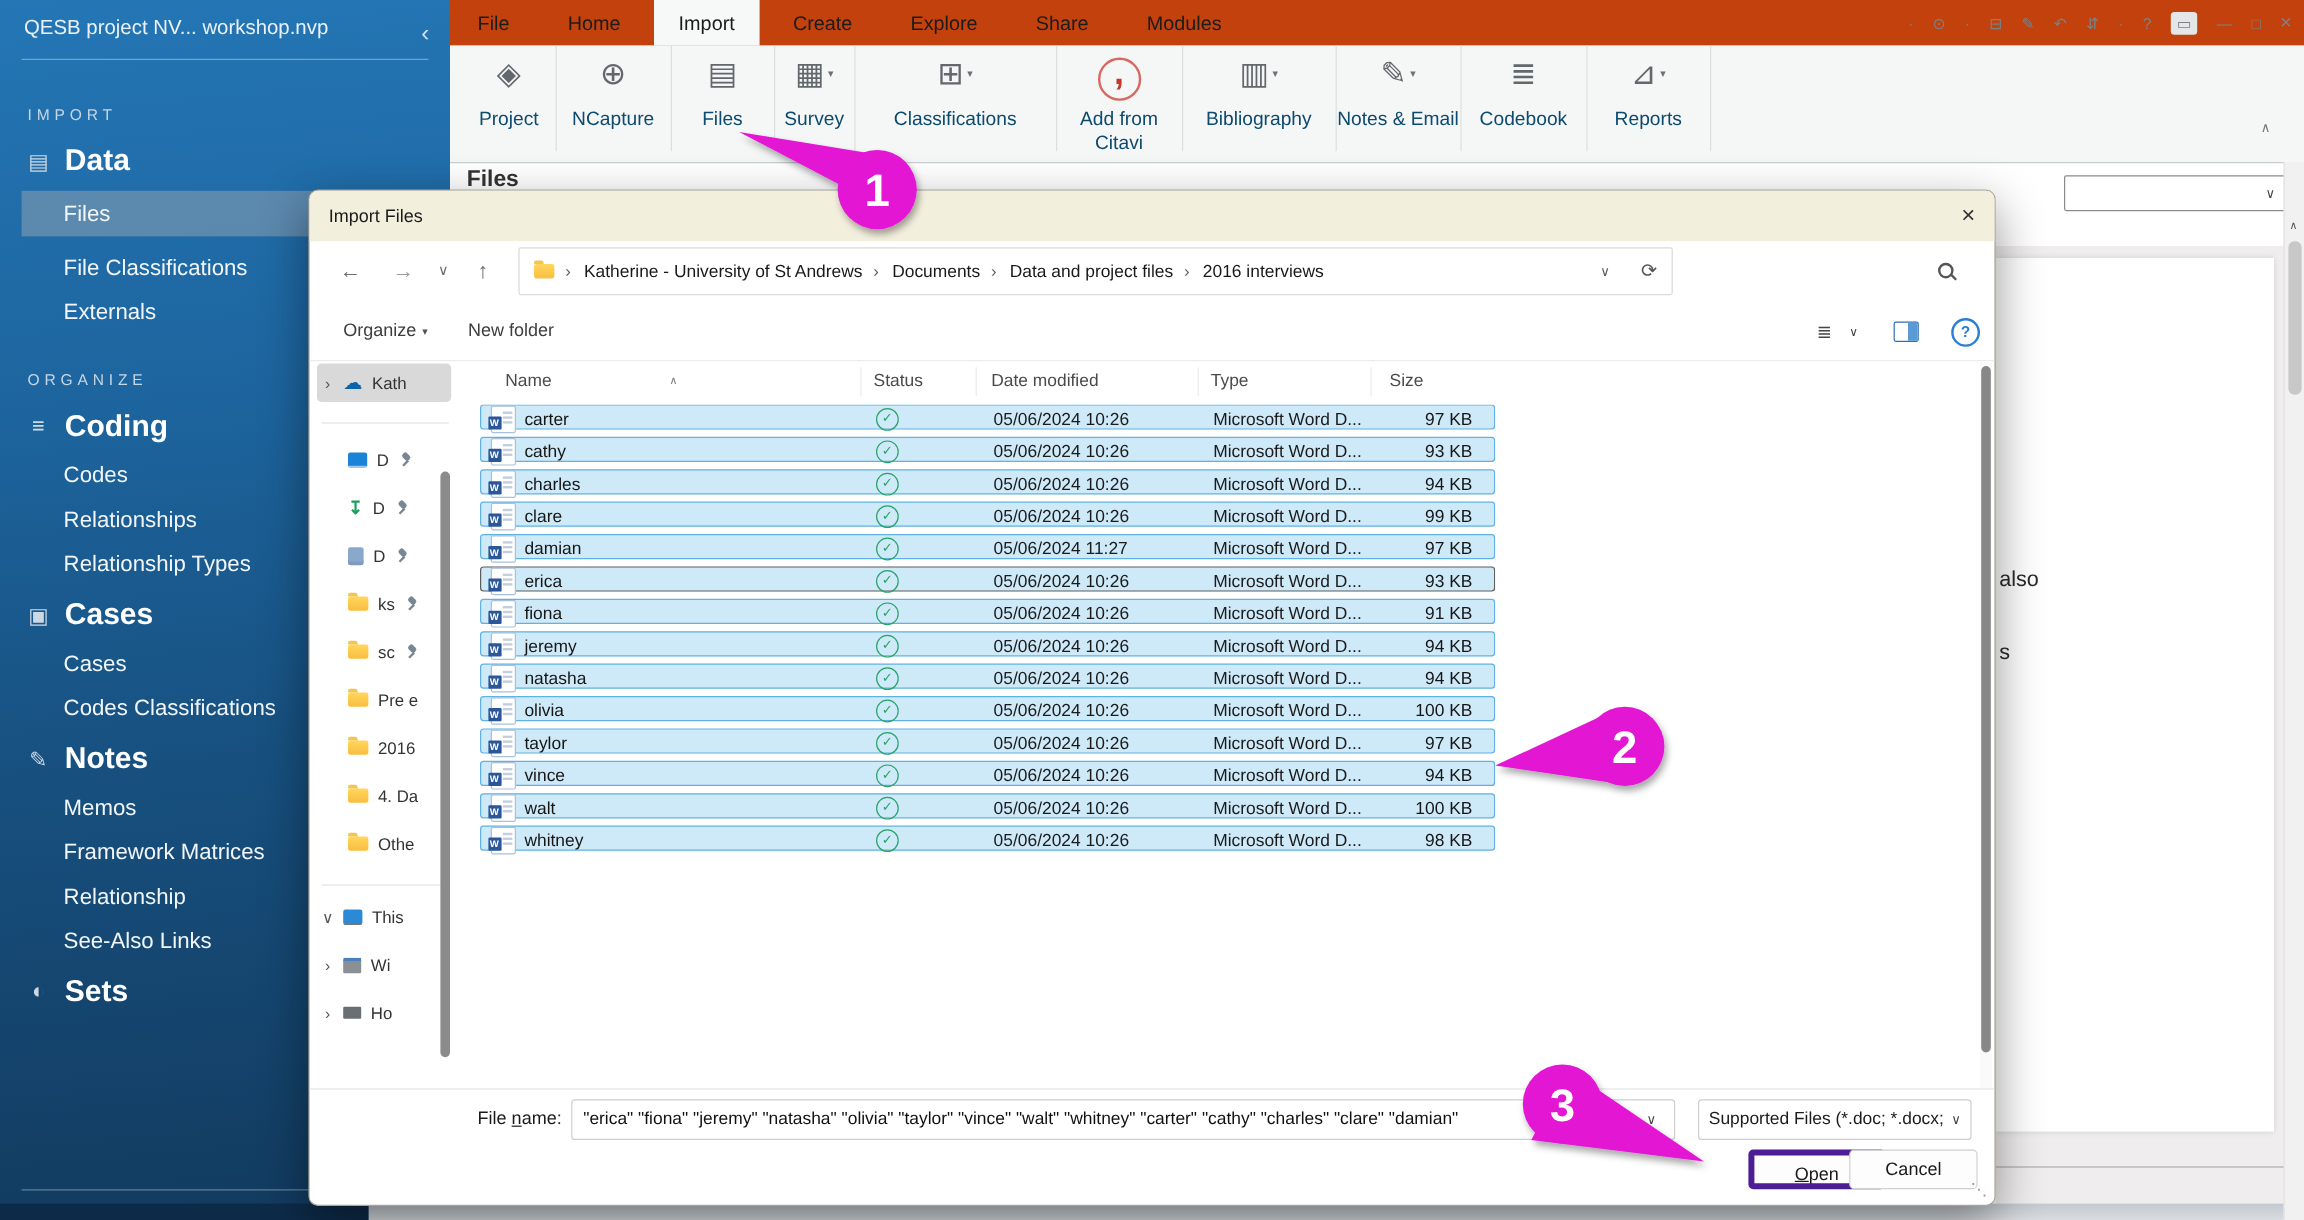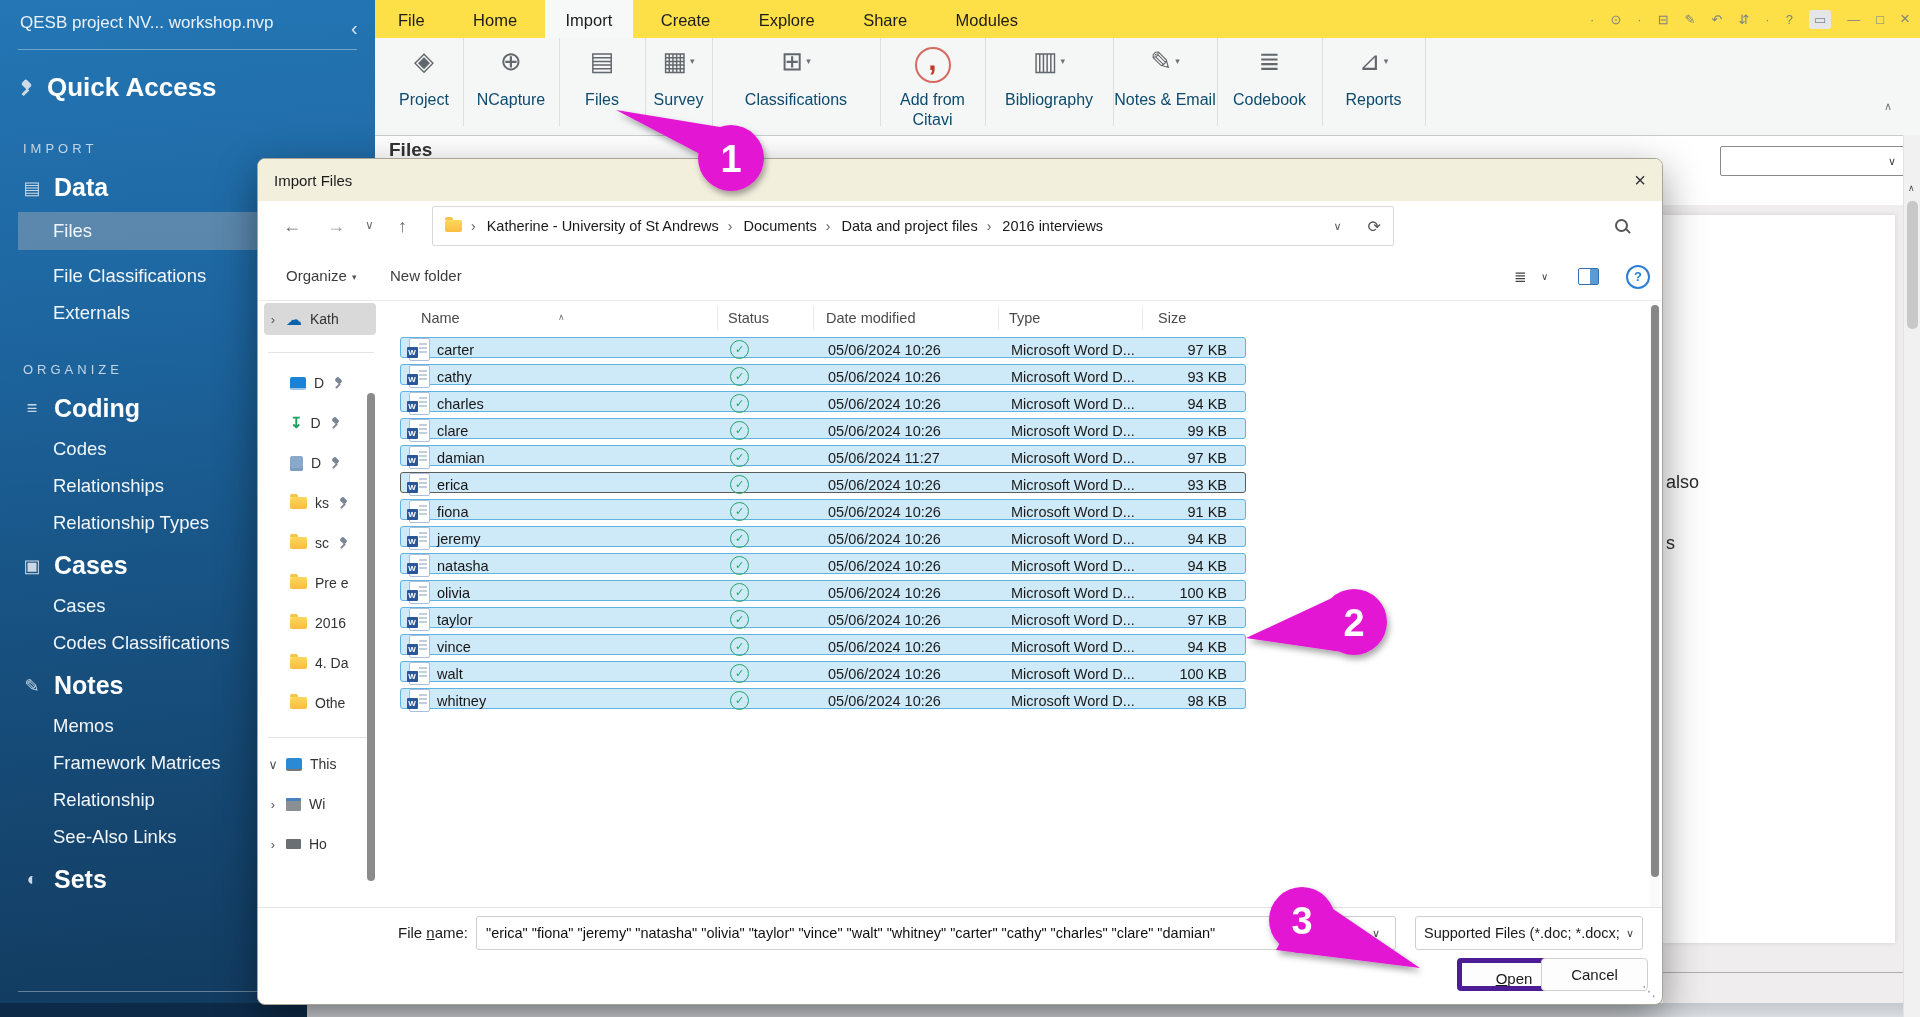--- a/index.html
+++ b/index.html
@@ -24,21 +24,21 @@
   .pinw::before{content:"";position:absolute;left:2px;top:1px;width:9px;height:7px;background:#cfdbe8;border-radius:2px;transform:rotate(45deg)}
   .pinw::after{content:"";position:absolute;left:4px;top:8px;width:2.5px;height:8px;background:#cfdbe8;transform:rotate(45deg)}
   .sect{margin:38px 0 0 23px;font-size:13px;letter-spacing:4px;color:#c6d6e5}
   .grp{margin:17px 0 0 22px;font-size:25px;font-weight:bold;display:flex;align-items:center;gap:12px}
   .gico{font-size:18px;color:#ccd8e4;font-weight:normal;width:20px;text-align:center}
   .itm{margin:15px 0 0 53px;font-size:18.5px;color:#f2f6fa}
   .itm.sel{background:rgba(152,165,180,.5);margin:10px 0 0 18px;padding:8px 0 8px 35px}
   .collapse{position:absolute;left:351px;top:17px;font-size:20px;color:#d5e4f1}
 
   
-  .tabrow{position:absolute;left:375px;top:0;width:1545px;height:38px;background:#fde047;z-index:3}
+  .tabrow{position:absolute;left:375px;top:0;width:1545px;height:38px;background:#c2410c;z-index:3}
   .tab{display:inline-block;height:38px;line-height:40px;padding:0 21px;font-size:16.5px;color:#1c1c1c;margin-left:2px}
   .tab.active{background:#f7f8f8}
   .wicons{position:absolute;top:0;right:10px;height:38px;display:flex;align-items:center;gap:16px;
           color:#7d8287;font-size:13px;z-index:4}
   .wicons .boxed{background:#e4e6e8;border-radius:3px;padding:2px 5px}
   .wicons .wc-close{font-size:17px}
   .ribbon2{position:absolute;left:375px;top:38px;width:1545px;height:97px;background:#f5f6f6;
            border-bottom:1px solid #c9cdd0;z-index:3}
   .rbtn{position:absolute;top:0;height:88px;border-right:1px solid #dcdfe1;text-align:center}
   .ricon{position:absolute;top:8px;left:0;right:0;font-size:26px;color:#63686d;line-height:30px}
@@ -161,24 +161,20 @@
 
   .callouts{position:absolute;left:0;top:0;z-index:40;pointer-events:none}
   .callouts text{fill:#fff;font-family:"Liberation Sans",sans-serif;font-weight:bold;font-size:38px;text-anchor:middle}
 </style>
 </head>
 <body>
 
 <div class="side">
   <div class="proj">QESB project NV... workshop.nvp</div>
   <hr class="sdiv">
-  <div class="qa">
-    <span class="pinw"></span>
-    <span>Quick Access</span>
-  </div>
   <div class="sect">IMPORT</div>
   <div class="grp">
     <span class="gico">▤</span>
     <span>Data</span>
   </div>
   <div class="itm sel">Files</div>
   <div class="itm">File Classifications</div>
   <div class="itm">Externals</div>
   <div class="sect">ORGANIZE</div>
   <div class="grp">

